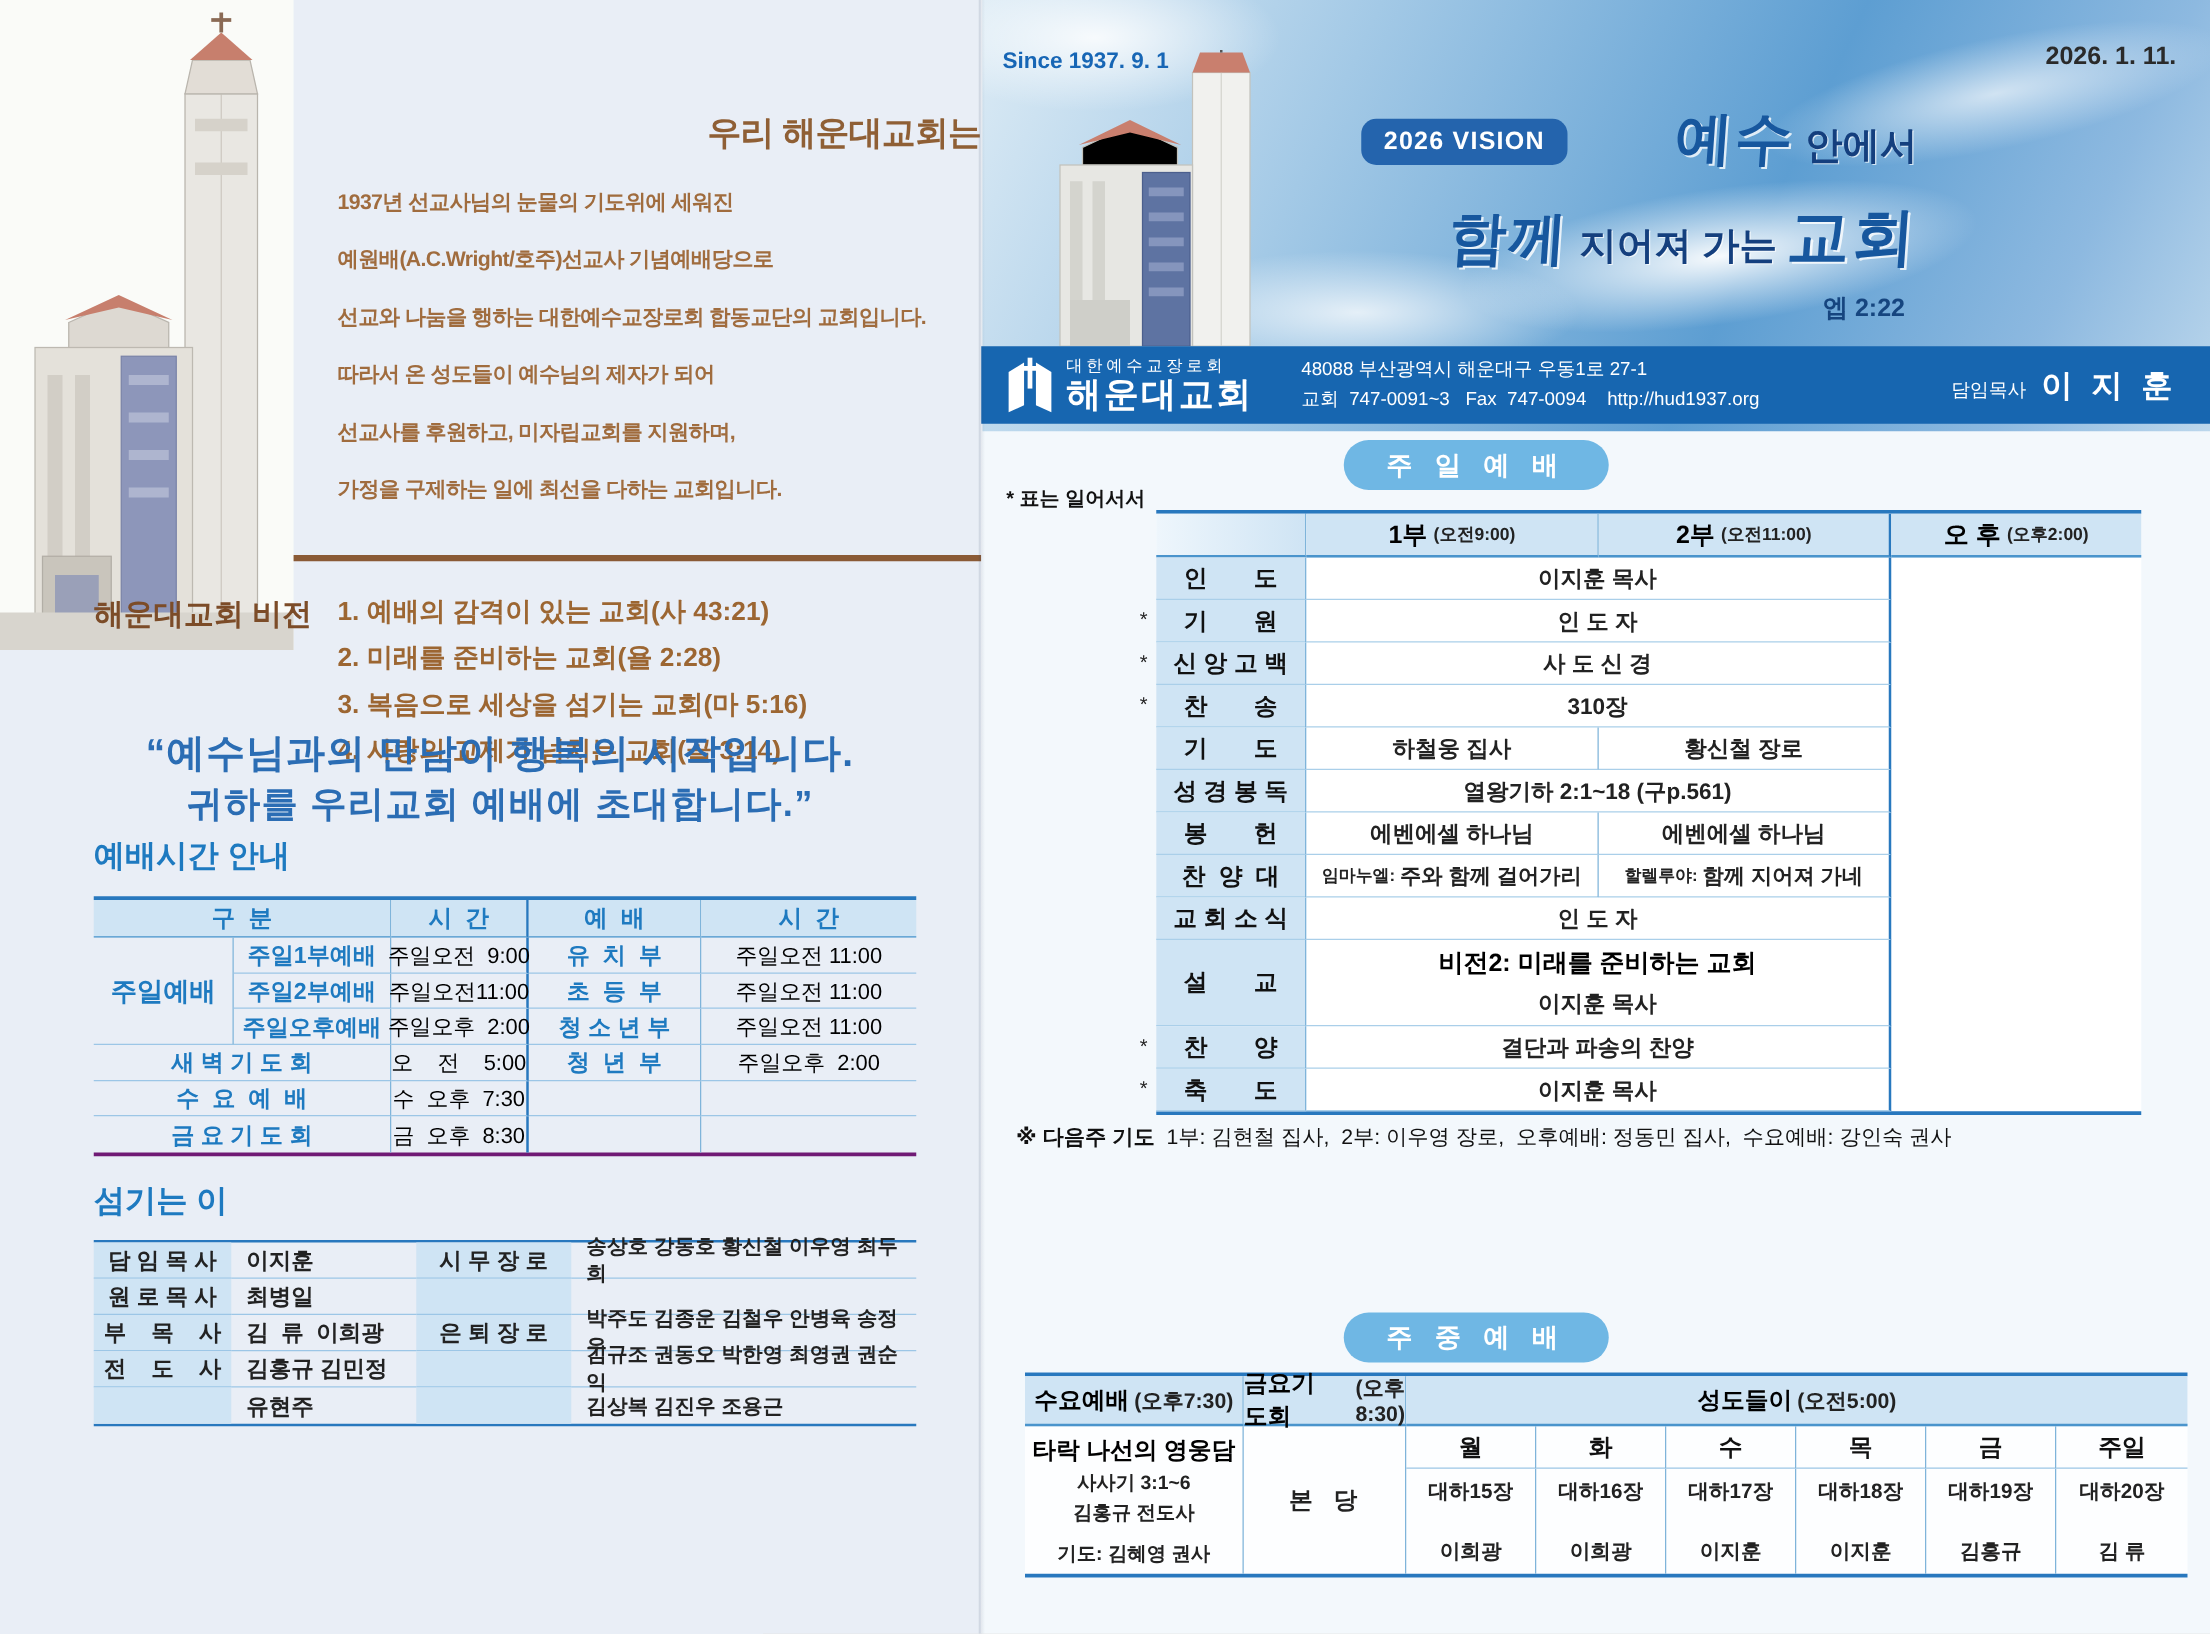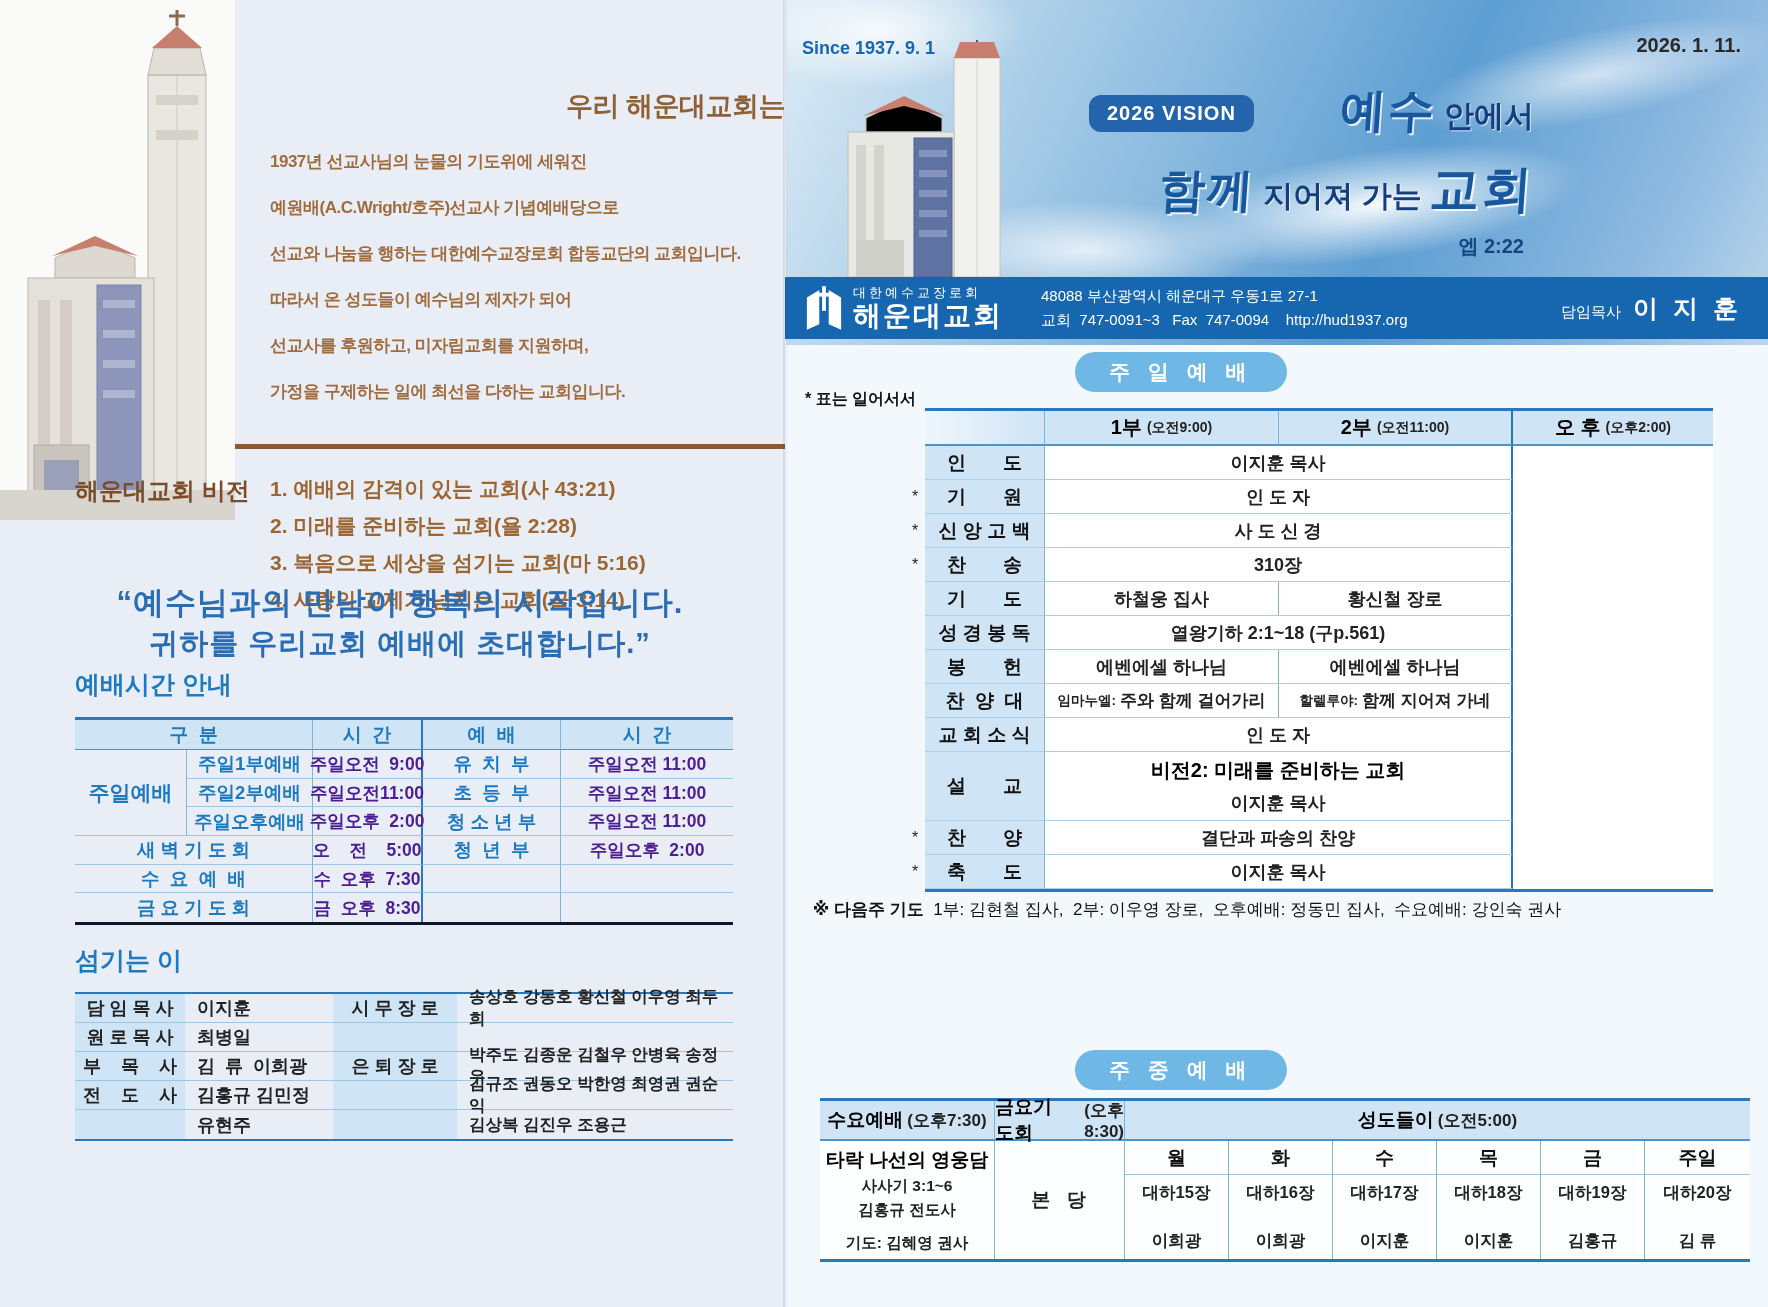--- a/index.html
+++ b/index.html
@@ -17,28 +17,28 @@
   .vision-title{position:absolute;left:0;top:5px;font-size:24px;font-weight:bold;color:#7c4c28;}
   .vision-item{position:absolute;left:195px;font-size:21px;font-weight:bold;color:#9c6632;white-space:nowrap;}
   .quote{position:absolute;left:60px;top:582px;width:680px;text-align:center;color:#2b6db4;}
   .quote-l1{font-size:31px;font-weight:bold;letter-spacing:1px;}
   .quote-l2{font-size:29px;font-weight:bold;margin-top:0;letter-spacing:1px;}
   .sec-title{position:absolute;font-size:25px;font-weight:bold;color:#1e7ac0;}
   
   .sched{position:absolute;left:75px;top:717px;width:658px;display:grid;
          grid-template-columns:112px 126px 110px 138px 172px;
          grid-template-rows:30px repeat(6,28.7px);
-         border-top:3px solid #2878be;border-bottom:3px solid #0f172a;}
+         border-top:3px solid #2878be;border-bottom:3px solid #701a75;}
   .cell{display:flex;align-items:center;justify-content:center;border-bottom:1px solid #9cc6e6;}
   .hd{background:#cfe4f4;color:#1e7ac0;font-weight:bold;font-size:19px;border-bottom:1.5px solid #4a94cc;}
   .vr{border-right:1px solid #7fb4da;}
   .vR{border-right:2.5px solid #2878be;}
   .nb{border-bottom:none;}
   .bl{color:#1e7ac0;font-weight:bold;font-size:18.5px;}
-  .tm{color:#4c1d95;font-weight:700;font-size:17.5px;}
+  .tm{color:#000000;font-weight:400;font-size:17.5px;}
   
   .serv{position:absolute;left:75px;top:992px;width:658px;display:grid;
         grid-template-columns:110px 148px 124px 276px;
         grid-template-rows:repeat(5,29px);
         border-top:2.5px solid #2878be;border-bottom:2.5px solid #2878be;}
   .role{background:#cfe4f4;font-weight:bold;font-size:18px;color:#222;}
   .snm{justify-content:flex-start;padding-left:12px;color:#222;font-weight:600;font-size:16.5px;}
   
   .right-page{position:absolute;left:785px;top:0;width:983px;height:1307px;background:#f3f8fc;}
   .fold{position:absolute;left:783px;top:0;width:5px;height:1307px;background:linear-gradient(to right,rgba(40,60,90,.14),rgba(40,60,90,0));z-index:5;}

